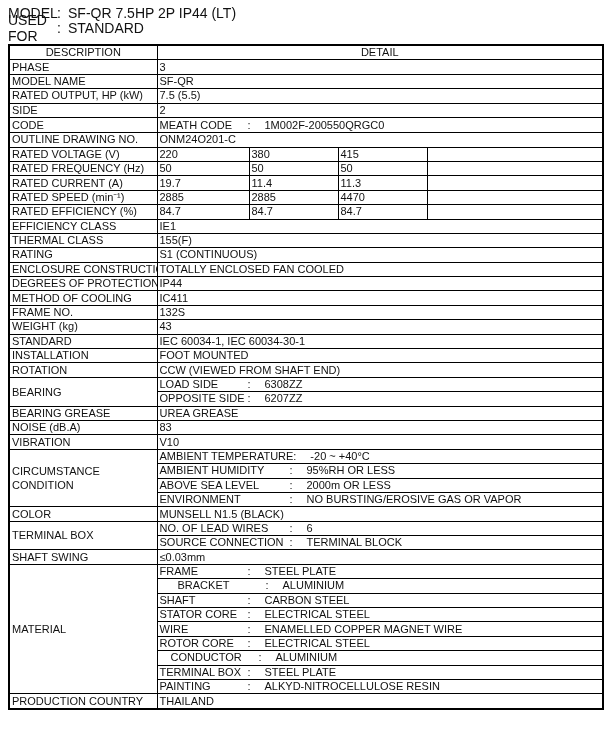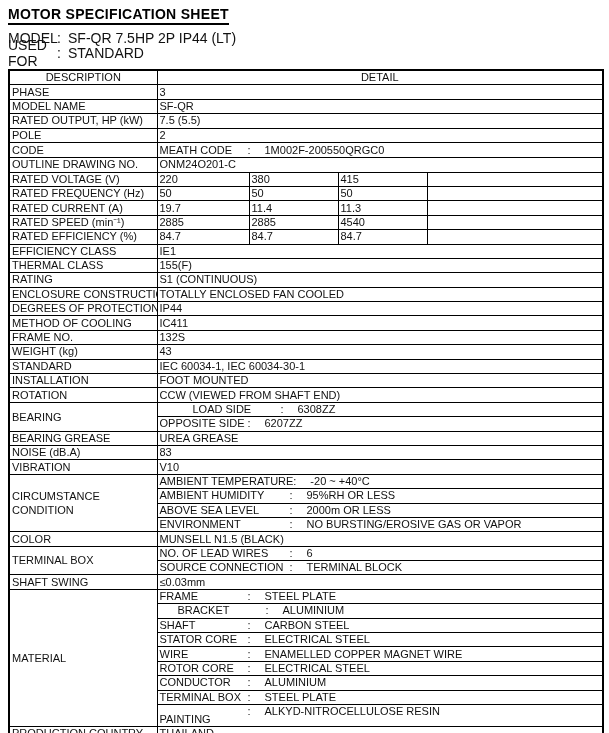--- a/index.html
+++ b/index.html
@@ -56,21 +56,20 @@
   .group-label .lbl-line { line-height: 14.2px; }
   .sub { display: flex; align-items: flex-start; }
   .sub-name { flex: 0 0 88px; }
   .sub-colon { flex: 0 0 8px; }
   .sub-val { padding-left: 9px; }
 </style>
 </head>
 <body>
 
 <div class="sheet">
-  <div class="title">MOTOR SPECIFICATION SHEET</div>
 
   <div class="meta">
     <div class="meta-line">
       <span class="meta-label">MODEL</span>
       <span class="meta-colon">:</span>
       <span class="meta-value">SF-QR 7.5HP 2P IP44 (LT)</span>
     </div>
     <div class="meta-line">
       <span class="meta-label">USED FOR</span>
       <span class="meta-colon">:</span>
@@ -99,21 +98,21 @@
         </tr>
         <tr>
           <td class="desc">MODEL NAME</td>
           <td colspan="4">SF-QR</td>
         </tr>
         <tr>
           <td class="desc">RATED OUTPUT, HP (kW)</td>
           <td colspan="4">7.5 (5.5)</td>
         </tr>
         <tr>
-          <td class="desc">POLE</td>
+          <td class="desc">SIDE</td>
           <td colspan="4">2</td>
         </tr>
         <tr>
           <td class="desc group-label" rowspan="1">
             <div class="lbl-line">CODE</div>
           </td>
           <td colspan="4">
             <div class="sub">
               <span class="sub-name" style="flex-basis: 88px;">MEATH CODE</span>
               <span class="sub-colon">:</span>
@@ -143,21 +142,21 @@
           <td class="desc">RATED CURRENT (A)</td>
           <td class="colcell">19.7</td>
           <td class="colcell">11.4</td>
           <td class="colcell">11.3</td>
           <td class="colcell"></td>
         </tr>
         <tr>
           <td class="desc">RATED SPEED (min⁻¹)</td>
           <td class="colcell">2885</td>
           <td class="colcell">2885</td>
-          <td class="colcell">4540</td>
+          <td class="colcell">4470</td>
           <td class="colcell"></td>
         </tr>
         <tr>
           <td class="desc">RATED EFFICIENCY (%)</td>
           <td class="colcell">84.7</td>
           <td class="colcell">84.7</td>
           <td class="colcell">84.7</td>
           <td class="colcell"></td>
         </tr>
         <tr class="bt2">
@@ -203,21 +202,21 @@
         <tr>
           <td class="desc">ROTATION</td>
           <td colspan="4">CCW (VIEWED FROM SHAFT END)</td>
         </tr>
         <tr>
           <td class="desc group-label" rowspan="2">
             <div class="lbl-line">BEARING</div>
           </td>
           <td colspan="4">
             <div class="sub">
-              <span class="sub-name" style="flex-basis: 88px; margin-left: 33px;">LOAD SIDE</span>
+              <span class="sub-name" style="flex-basis: 88px;">LOAD SIDE</span>
               <span class="sub-colon">:</span>
               <span class="sub-val">6308ZZ</span>
             </div>
           </td>
         </tr>
         <tr>
           <td colspan="4">
             <div class="sub">
               <span class="sub-name" style="flex-basis: 88px;">OPPOSITE SIDE</span>
               <span class="sub-colon">:</span>
@@ -359,39 +358,39 @@
             <div class="sub">
               <span class="sub-name" style="flex-basis: 88px;">ROTOR CORE</span>
               <span class="sub-colon">:</span>
               <span class="sub-val">ELECTRICAL STEEL</span>
             </div>
           </td>
         </tr>
         <tr>
           <td colspan="4">
             <div class="sub">
-              <span class="sub-name" style="flex-basis: 88px;">CONDUCTOR</span>
+              <span class="sub-name" style="flex-basis: 88px; margin-left: 11px;">CONDUCTOR</span>
               <span class="sub-colon">:</span>
               <span class="sub-val">ALUMINIUM</span>
             </div>
           </td>
         </tr>
         <tr>
           <td colspan="4">
             <div class="sub">
               <span class="sub-name" style="flex-basis: 88px;">TERMINAL BOX</span>
               <span class="sub-colon">:</span>
               <span class="sub-val">STEEL PLATE</span>
             </div>
           </td>
         </tr>
         <tr>
           <td colspan="4">
             <div class="sub">
-              <span class="sub-name" style="flex-basis: 88px; margin-top: 8px;">PAINTING</span>
+              <span class="sub-name" style="flex-basis: 88px;">PAINTING</span>
               <span class="sub-colon">:</span>
               <span class="sub-val">ALKYD-NITROCELLULOSE RESIN</span>
             </div>
           </td>
         </tr>
         <tr>
           <td class="desc">PRODUCTION COUNTRY</td>
           <td colspan="4">THAILAND</td>
         </tr>
       </tbody>

